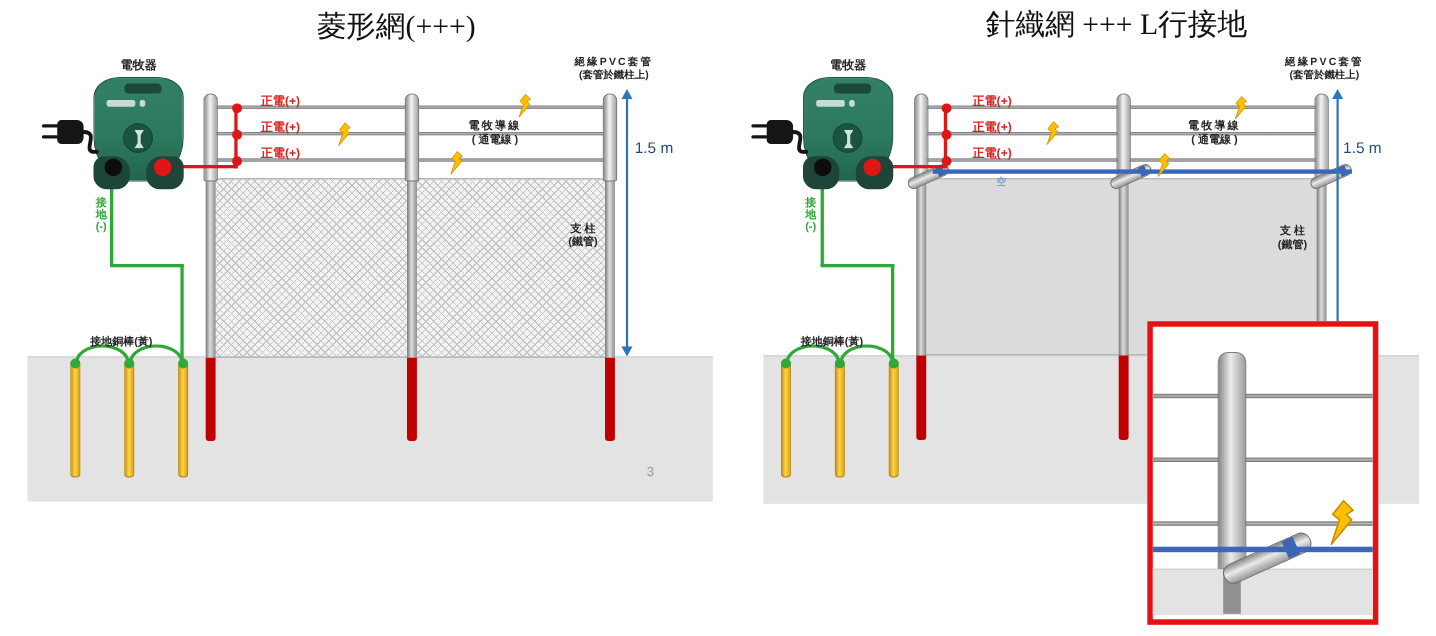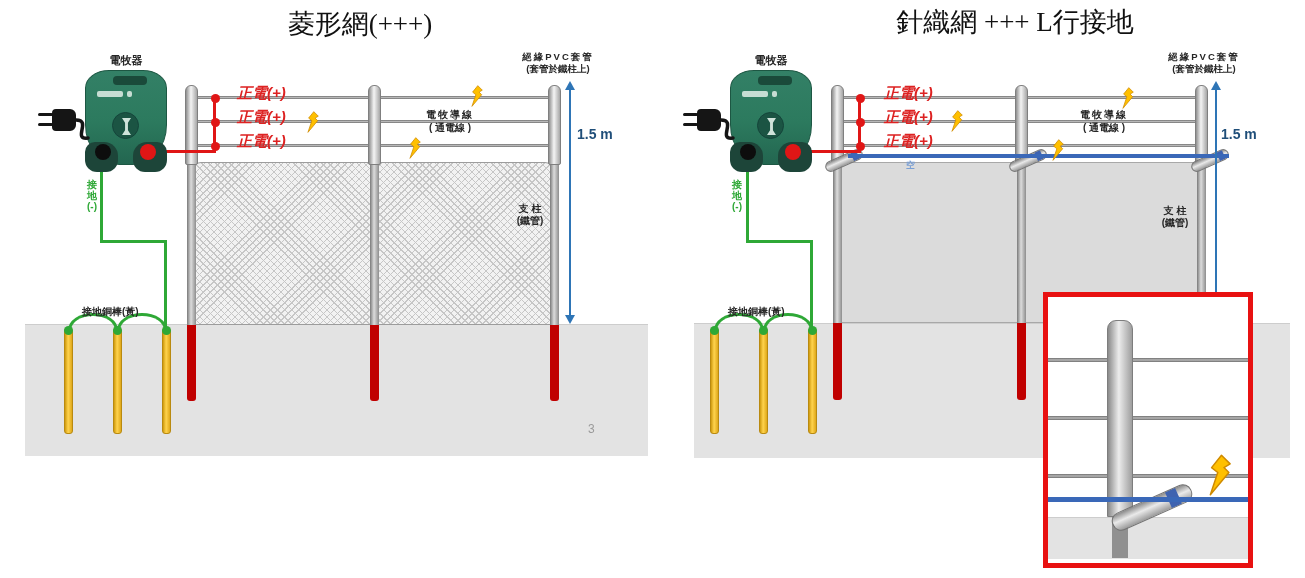--- a/index.html
+++ b/index.html
@@ -3,23 +3,23 @@
 <meta charset="utf-8">
 <style>
   html,body{margin:0;padding:0;background:#fff;}
   #stage{position:relative;width:1305px;height:578px;background:#ffffff;overflow:hidden;
          font-family:"Liberation Sans",sans-serif;}
   .abs{position:absolute;}
   .title{position:absolute;font-family:"Liberation Serif",serif;font-size:27px;color:#111;
          text-align:center;white-space:nowrap;}
   .lbl{position:absolute;font-size:10px;line-height:12px;font-weight:bold;color:#262626;
        text-align:center;white-space:nowrap;}
-  .red-lbl{position:absolute;font-size:15px;font-weight:bold;color:#dd2222;white-space:nowrap;font-style:italic;}
+  .red-lbl{position:absolute;font-size:11px;font-weight:bold;color:#dd2222;white-space:nowrap;}
   .green-lbl{position:absolute;font-size:10px;line-height:11px;font-weight:bold;color:#2ea836;text-align:center;}
-  .blue-big{position:absolute;font-size:14px;font-weight:bold;color:#1f4e79;white-space:nowrap;}
+  .blue-big{position:absolute;font-size:14px;font-weight:normal;color:#1f4e79;white-space:nowrap;}
   .ground{position:absolute;background:#e3e3e3;border-top:1px solid #cdcdcd;}
   .mesh-diamond{position:absolute;background-color:#f2f2f2;
      background-image:repeating-linear-gradient(45deg,#c6c6c6 0 1px,transparent 1px 5px),
                       repeating-linear-gradient(-45deg,#c6c6c6 0 1px,transparent 1px 5px);
      border:1px solid #9c9c9c;border-radius:10px 10px 0 0;box-sizing:border-box;}
   .mesh-solid{position:absolute;background:#dbdbdb;border:1px solid #a8a8a8;
      border-radius:10px 10px 0 0;box-sizing:border-box;}
   .post{position:absolute;width:9px;background:linear-gradient(90deg,#7a7a7a,#dcdcdc 45%,#8d8d8d);}
   .sleeve{position:absolute;width:13px;height:80px;box-sizing:border-box;
      background:linear-gradient(90deg,#8f8f8f,#f4f4f4 45%,#a6a6a6);

